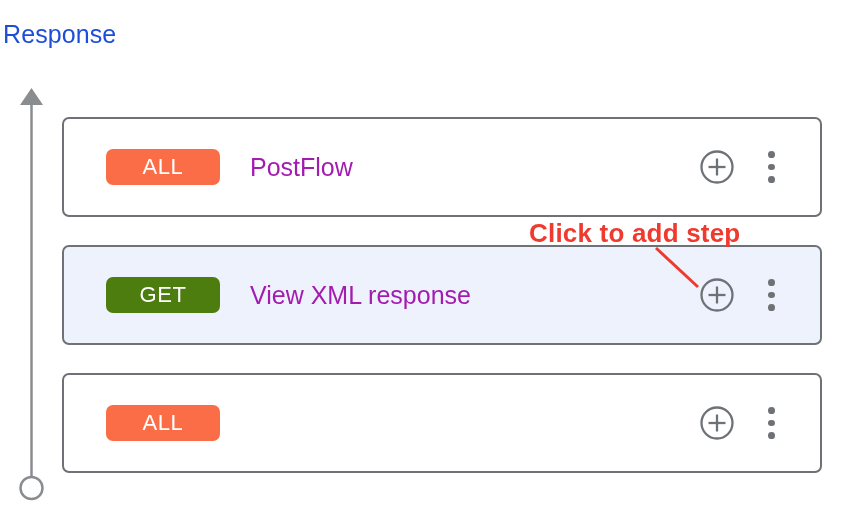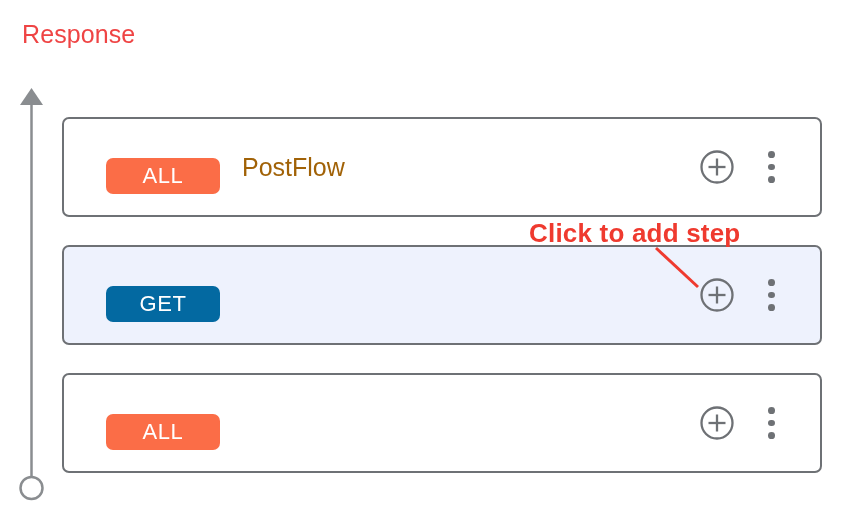--- a/index.html
+++ b/index.html
@@ -11,24 +11,24 @@
     height: 514px;
     background: #ffffff;
     font-family: "Liberation Sans", sans-serif;
     position: relative;
     overflow: hidden;
   }
 
   
   .section-title {
     position: absolute;
-    left: 22px;
+    left: 3px;
     top: 20px;
     font-size: 25px;
-    color: #ef4444;
+    color: #1d4ed8;
     letter-spacing: 0.1px;
     white-space: nowrap;
   }
 
   
   .timeline {
     position: absolute;
     left: 12px;
     top: 88px;
     width: 40px;
@@ -67,32 +67,31 @@
     width: 114px;
     height: 36px;
     border-radius: 7px;
     color: #ffffff;
     font-size: 22px;
     letter-spacing: 0.6px;
     display: flex;
     align-items: center;
     justify-content: center;
     user-select: none;
-    margin-top: 9px;
   }
   .badge.all { background: #fb6d47; }
-  .badge.get { background: #0369a1; }
+  .badge.get { background: #4d7c0f; }
 
   .flow-label {
     position: absolute;
-    left: 178px;
+    left: 186px;
     top: 50%;
     transform: translateY(-50%);
     font-size: 25px;
-    color: #a16207;
+    color: #a21caf;
     white-space: nowrap;
   }
 
   .row-actions {
     position: absolute;
     right: 0;
     top: 50%;
     transform: translateY(-50%);
     display: flex;
     align-items: center;
@@ -173,20 +172,21 @@
       <div class="kebab-btn">
         <span class="dot"></span>
         <span class="dot"></span>
         <span class="dot"></span>
       </div>
     </div>
   </div>
 
   <div class="flow-card selected">
     <div class="badge get">GET</div>
+    <div class="flow-label">View XML response</div>
     <div class="row-actions">
       <div class="add-step-btn">
         <svg width="38" height="38" viewBox="0 0 38 38">
           <circle cx="19" cy="19" r="15.5" fill="none" stroke="#6e7175" stroke-width="2.3"></circle>
           <line x1="19" y1="10.5" x2="19" y2="27.5" stroke="#6e7175" stroke-width="2.3"></line>
           <line x1="10.5" y1="19" x2="27.5" y2="19" stroke="#6e7175" stroke-width="2.3"></line>
         </svg>
       </div>
       <div class="kebab-btn">
         <span class="dot"></span>

